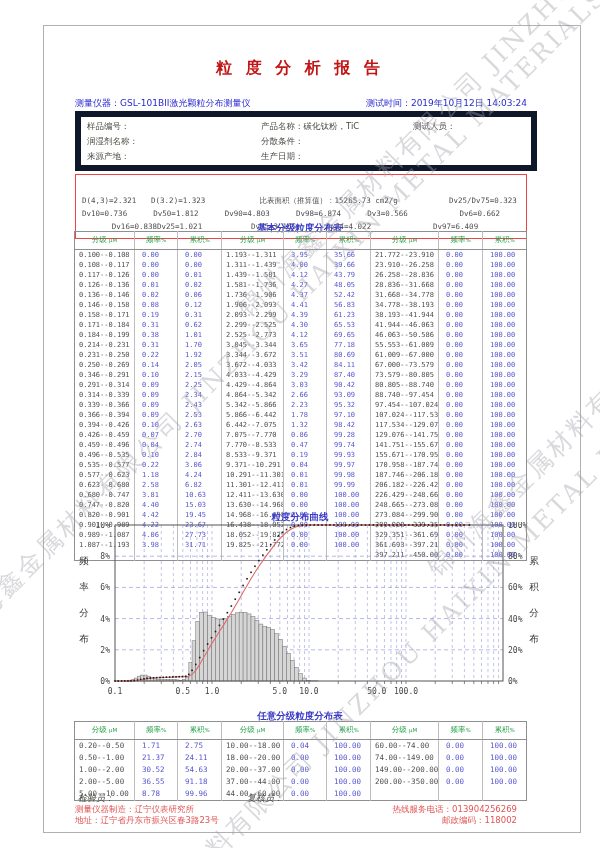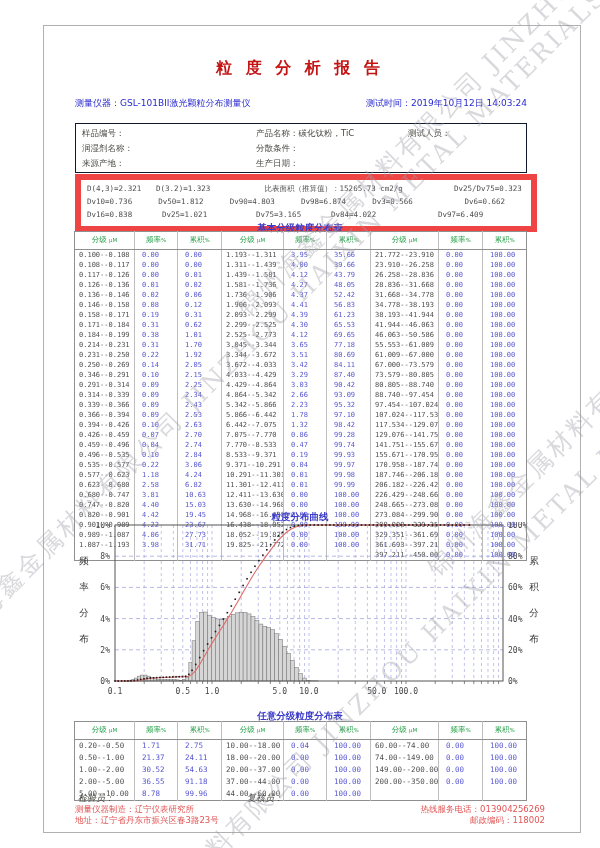--- a/index.html
+++ b/index.html
@@ -5,25 +5,25 @@
   html,body{margin:0;padding:0;background:#ffffff;}
   .page{position:relative;width:600px;height:848px;background:#fff;overflow:hidden;
         font-family:"DejaVu Sans","Liberation Sans",sans-serif;}
   .pborder{position:absolute;left:43px;top:25px;width:536px;height:806px;border:1px solid #b0b0b0;}
   .wm{position:absolute;color:rgba(160,160,170,0.40);font-size:25px;letter-spacing:3px;white-space:nowrap;
       transform:rotate(-45deg);transform-origin:0 0;pointer-events:none;z-index:5;font-family:"DejaVu Serif","Liberation Serif",serif;}
   .rtitle{position:absolute;top:58px;left:0;width:600px;text-align:center;color:#c41414;
           font-size:16px;font-weight:bold;letter-spacing:4px;}
   .meta{position:absolute;top:97px;left:75px;width:452px;font-size:9px;color:#2929cf;}
   .meta .mright{float:right;}
-  .ibox{position:absolute;left:75px;top:111px;width:450px;height:48px;border:1px solid #0f172a;margin-top:12px;}
+  .ibox{position:absolute;left:75px;top:111px;width:450px;height:48px;border:6px solid #0f172a;}
   #info-grid{display:grid;grid-template-columns:174px 152px auto;padding:2px 0 0 6px;}
   .ifield{font-size:8.5px;color:#4a4a44;line-height:15px;white-space:nowrap;}
   .sectitle{position:absolute;left:0;width:600px;text-align:center;color:#3a3ac8;font-size:9.5px;font-weight:bold;}
-  .pbox{position:absolute;left:75px;top:174px;width:450px;height:44px;border:6px solid #ef4444;padding-top:2px;}
+  .pbox{position:absolute;left:75px;top:174px;width:450px;height:44px;border:1px solid #ef4444;padding-top:19px;}
   .prow{display:flex;padding-left:6px;}
   .prow span{display:inline-block;font-size:7.5px;line-height:13px;color:#4f4f4f;
              font-family:"DejaVu Sans Mono","Liberation Mono",monospace;white-space:nowrap;}
   table.dist{position:absolute;border-collapse:collapse;table-layout:fixed;width:452px;
              border:1px solid #8f8f8f;background:transparent;}
   table.dist th{color:#24a148;font-size:7.5px;font-weight:normal;padding:3px 0 4px 0;
                 border-right:1px solid #bdbdbd;border-bottom:1px solid #8f8f8f;text-align:center;}
   table.dist th .unit{font-size:5.5px;}
   table.dist td{border-right:1px solid #bdbdbd;overflow:hidden;white-space:nowrap;
                 font-family:"DejaVu Sans Mono","Liberation Mono",monospace;}
@@ -80,21 +80,21 @@
       </div>
       <div class="prow">
         <span style="width: 75px;">Dv10=0.736</span>
         <span style="width: 75px;">Dv50=1.812</span>
         <span style="width: 75px;">Dv90=4.803</span>
         <span style="width: 75px;">Dv98=6.874</span>
         <span style="width: 97px;">Dv3=0.566</span>
         <span style="width: 70px;">Dv6=0.662</span>
       </div>
       <div class="prow">
-        <span style="width: 75px;">Dv16=0.838</span>
+        <span style="width: 75px; text-align: right;">Dv16=0.838</span>
         <span style="width: 94px;">Dv25=1.021</span>
         <span style="width: 75px;">Dv75=3.165</span>
         <span style="width: 75px;">Dv84=4.022</span>
         <span style="width: 75px; margin-left: 32px;">Dv97=6.409</span>
       </div>
     </div>
 
   <div class="sectitle" style="top:222px;">基本分级粒度分布表</div>
   <table class="dist" id="basic-table">
       <colgroup>
@@ -808,17 +808,17 @@
       </tbody>
     </table>
 
   <div class="sig" style="left:78px;">检验员：</div>
   <div class="sig" style="left:247px;">复核员：</div>
 
   <div class="foot" style="left:75px;">
     <div><span>测量仪器制造：</span><span>辽宁仪表研究所</span></div>
     <div><span>地址：</span><span>辽宁省丹东市振兴区春3路23号</span></div>
   </div>
-  <div class="foot fright" style="right:55px;">
+  <div class="foot fright" style="right:83px;">
     <div><span>热线服务电话：</span><span>013904256269</span></div>
     <div><span>邮政编码：</span><span>118002</span></div>
   </div>
 </div>
 
 </body></html>

